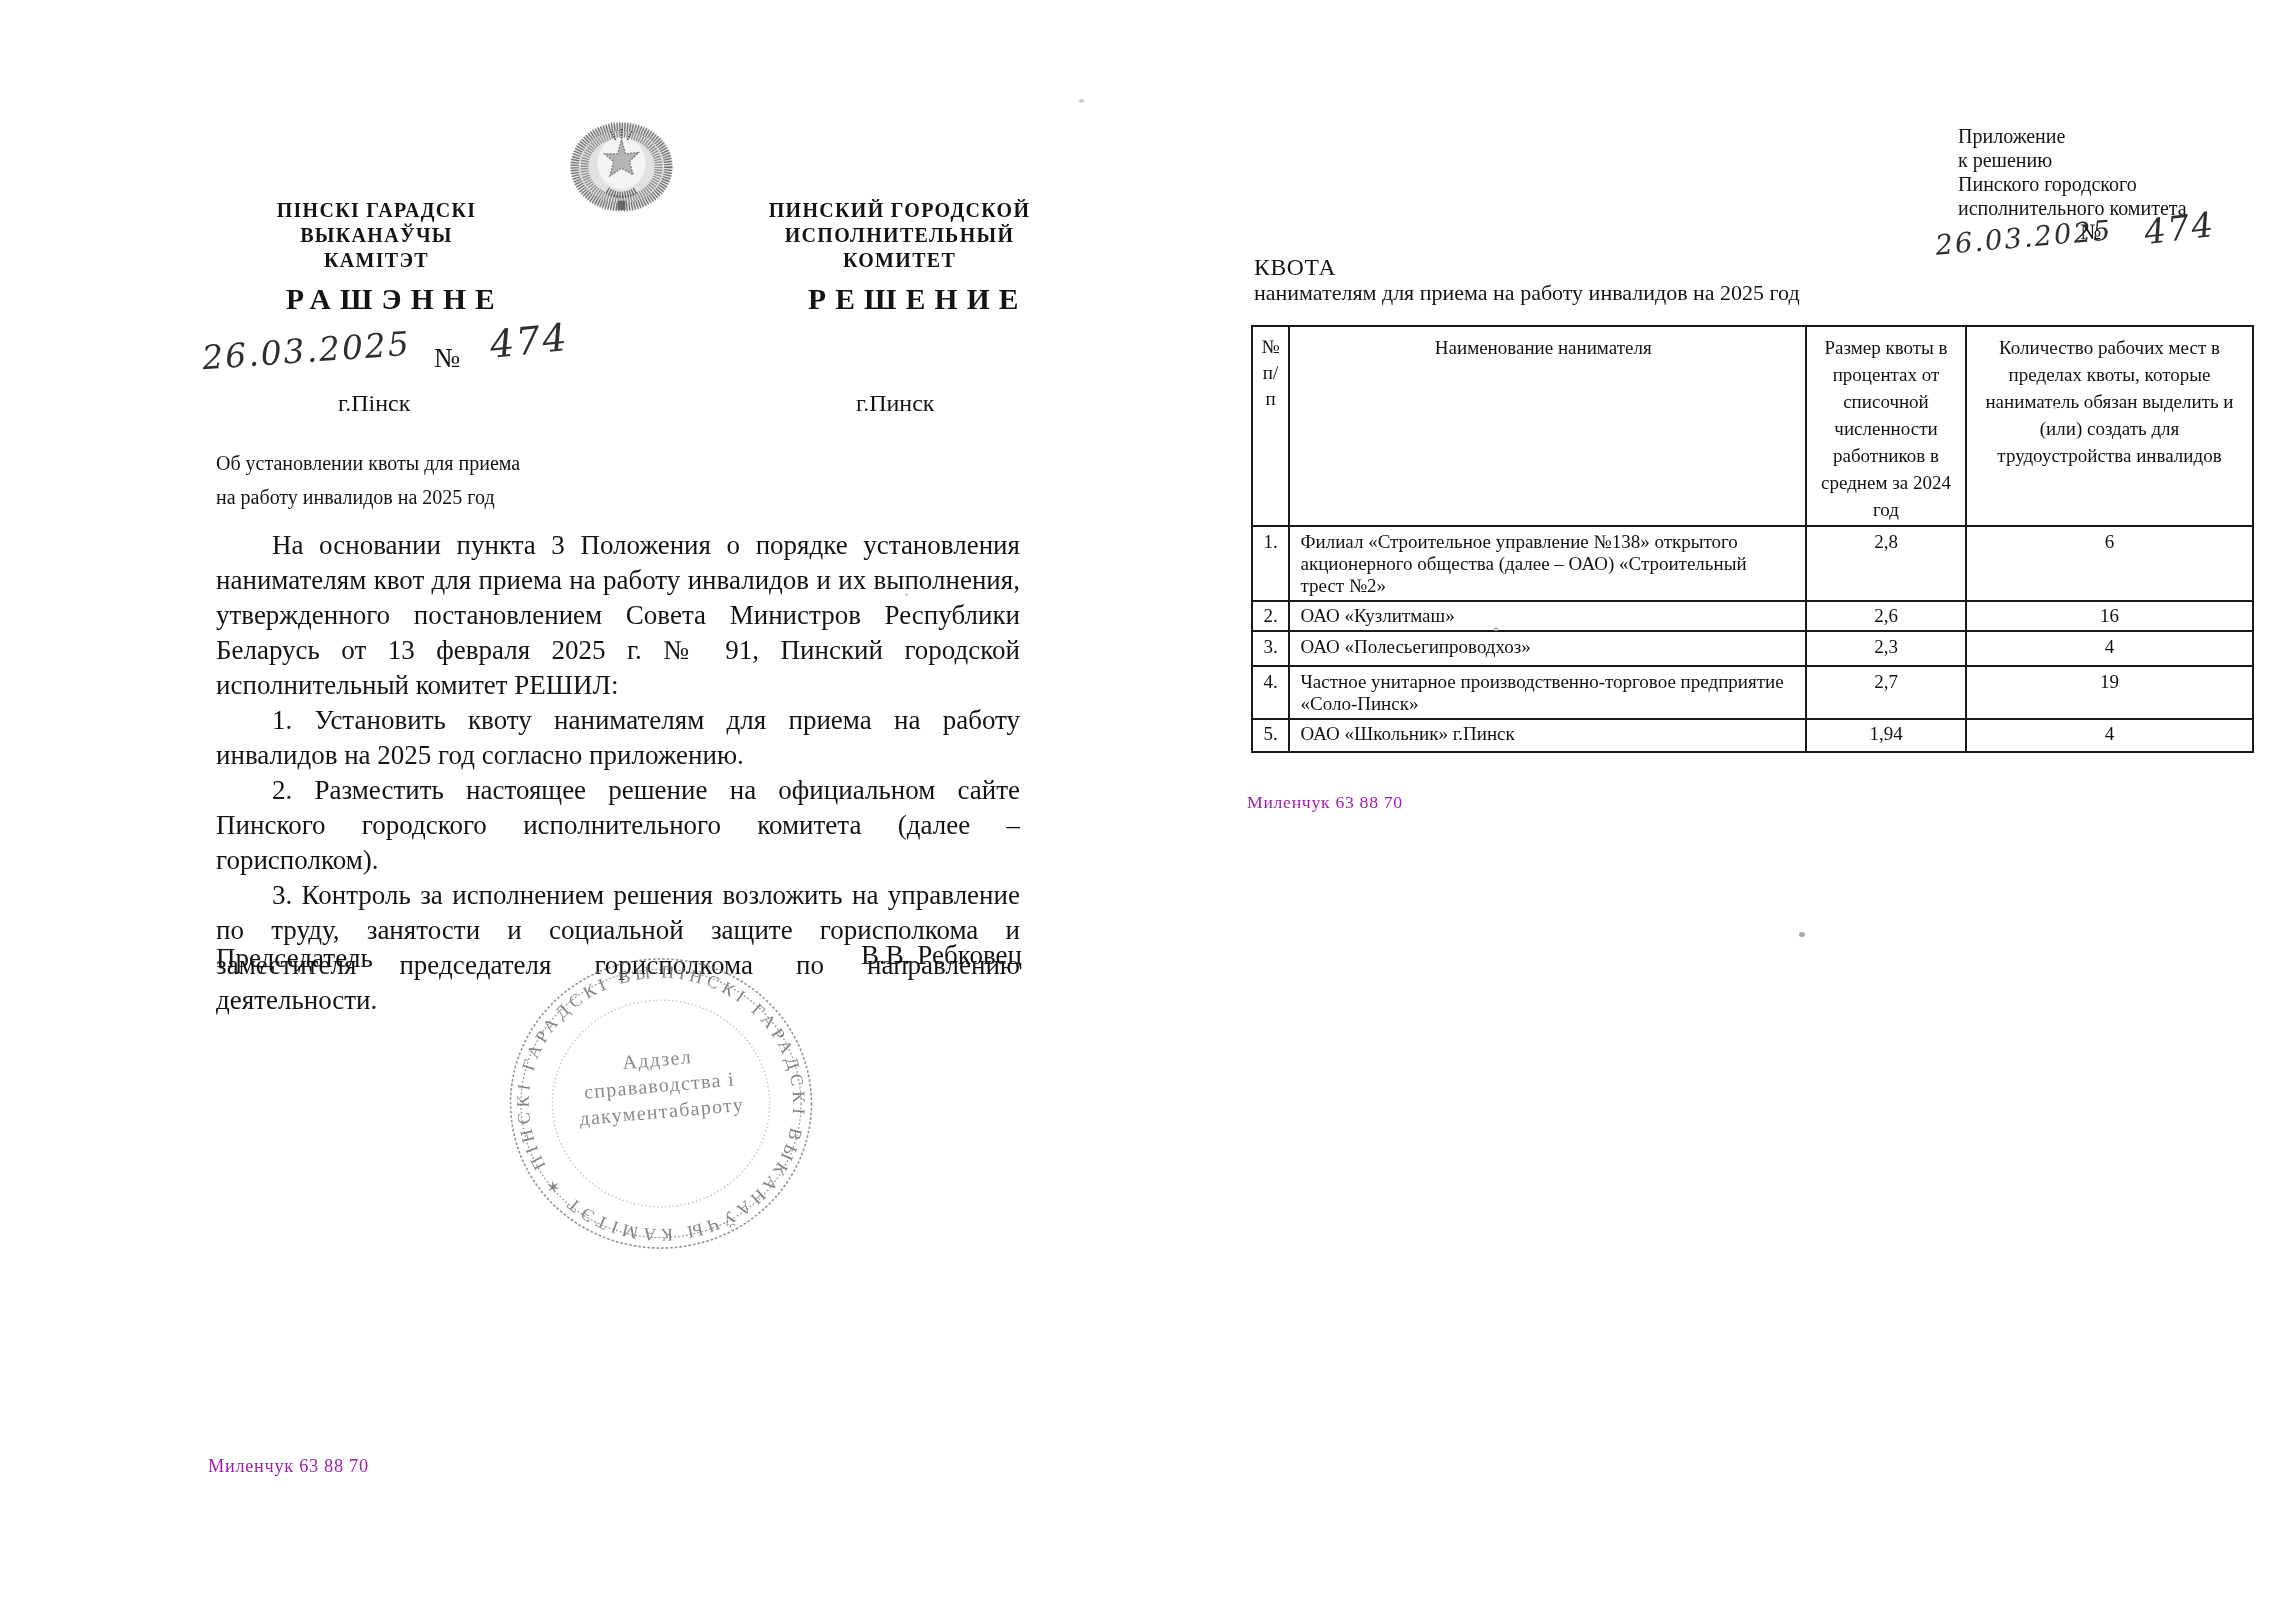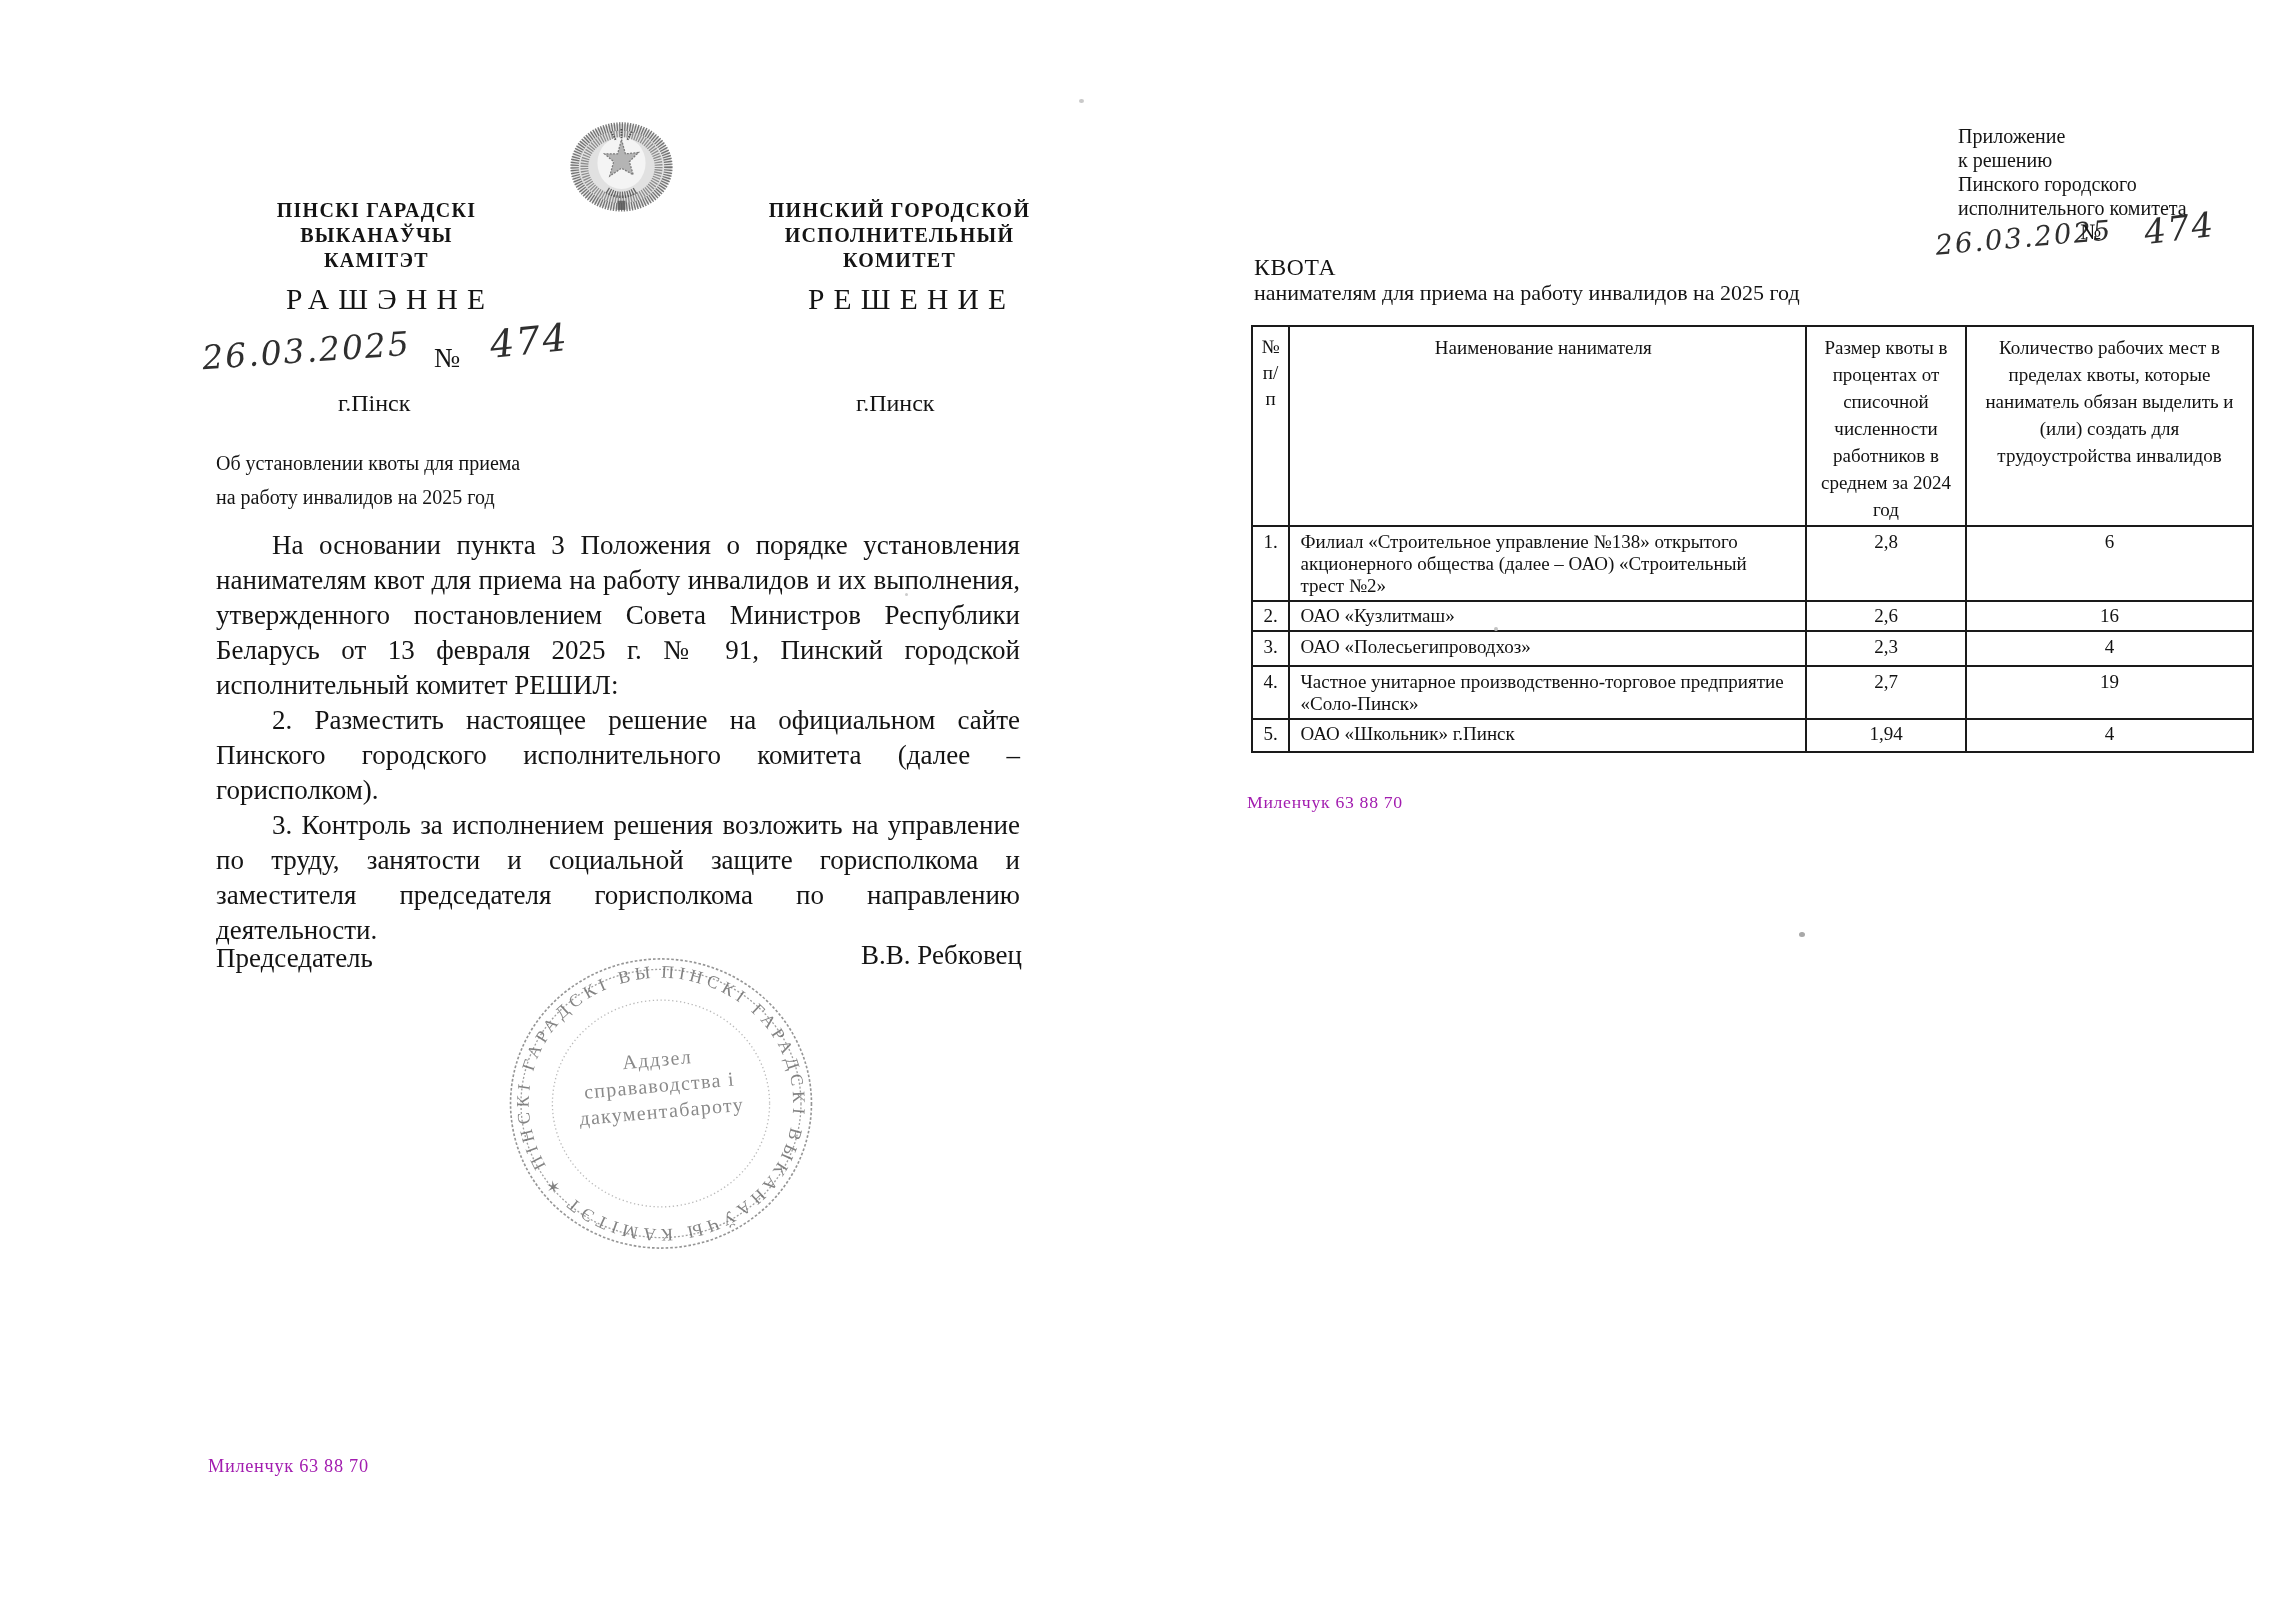--- a/index.html
+++ b/index.html
@@ -4,21 +4,21 @@
 <style>
   html,body{margin:0;padding:0;background:#9a9a9a;}
   #scan{
     position:relative;width:2295px;height:1623px;background:#ffffff;
     font-family:"Liberation Serif","DejaVu Serif",serif;color:#141414;
     overflow:hidden;
   }
   .abs{position:absolute;}
   
   .org-hdr{font-weight:bold;font-size:20px;line-height:25px;text-align:center;letter-spacing:1.3px;}
-  .decision{font-weight:normal;font-size:29.5px;letter-spacing:9.2px;white-space:nowrap;}
+  .decision{font-weight:bold;font-size:29.5px;letter-spacing:9.2px;white-space:nowrap;}
   .hand{font-style:italic;color:#2f2f2f;letter-spacing:2px;white-space:nowrap;
         font-family:"DejaVu Serif","Liberation Serif",serif;}
   .city{font-size:24px;}
   .doc-title{font-size:20px;line-height:34px;white-space:nowrap;}
   .body-text{width:804px;font-size:27px;line-height:35px;text-align:justify;}
   .body-text p{margin:0;text-indent:56px;}
   .sig{font-size:27px;white-space:nowrap;}
   .footer-note{font-size:18.3px;letter-spacing:0.7px;color:#a21caf;white-space:nowrap;}
   
   .annex{font-size:20px;line-height:24px;white-space:pre-line;}
@@ -78,20 +78,21 @@
   <div class="abs city" style="left:338px;top:390px;">г.Пінск</div>
   <div class="abs city" style="left:856px;top:390px;">г.Пинск</div>
 
   <div class="abs doc-title" style="left:216px;top:446px;">
     <div>Об  установлении  квоты  для  приема</div>
     <div>на работу инвалидов на 2025 год</div>
   </div>
 
   <div class="abs body-text" style="left:216px;top:528px;">
     <p>На основании пункта 3 Положения о порядке установления нанимателям квот для приема на работу инвалидов и их выполнения, утвержденного  постановлением Совета Министров Республики Беларусь от 13 февраля 2025 г. № 91, Пинский городской исполнительный комитет РЕШИЛ:</p>
+    <p>1. Установить квоту нанимателям для приема на работу инвалидов на 2025 год согласно приложению.</p>
     <p>2. Разместить настоящее решение на официальном сайте Пинского городского исполнительного комитета (далее – горисполком).</p>
     <p>3. Контроль за исполнением решения возложить на управление по труду, занятости и социальной защите горисполкома  и заместителя председателя горисполкома по направлению деятельности.</p>
   </div>
 
   <div class="abs sig" style="left:216px;top:943px;">Председатель</div>
   <div class="abs sig" style="left:861px;top:940px;">В.В. Ребковец</div>
 
   <svg class="abs" style="left:504px;top:953px;" width="314" height="301" viewBox="0 0 480 460">
     <defs>
       <path id="ringPath" d="M 240 38 A 202 192 0 1 1 239.9 38" fill="none"></path>

